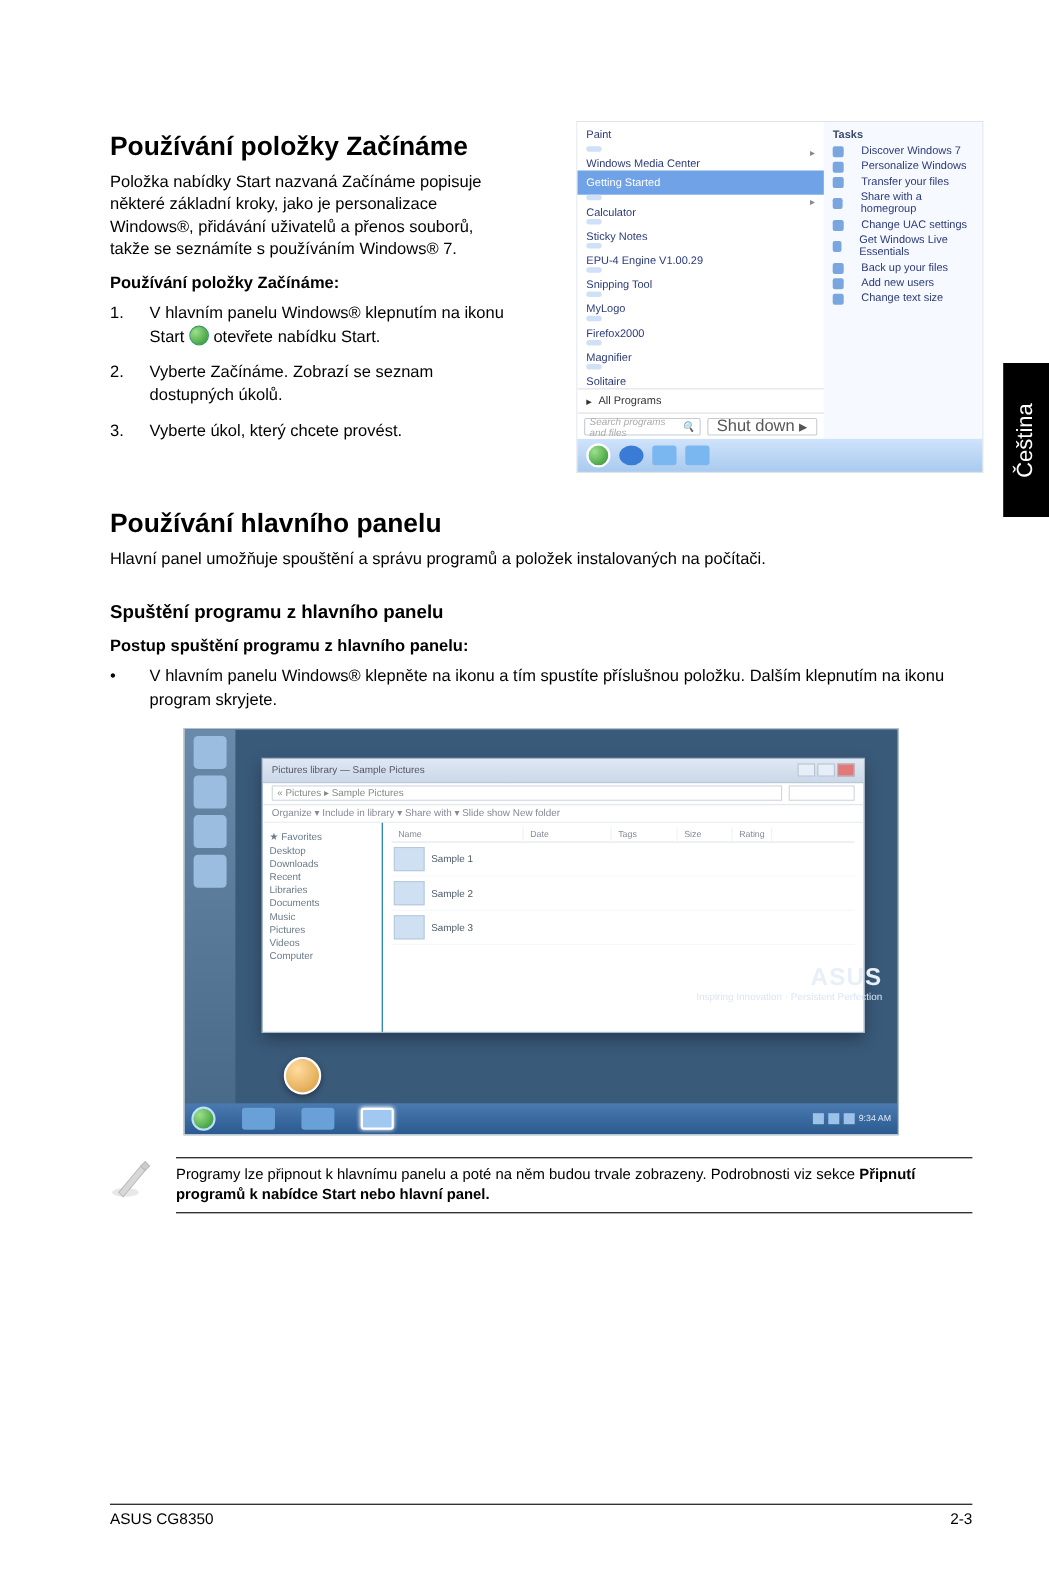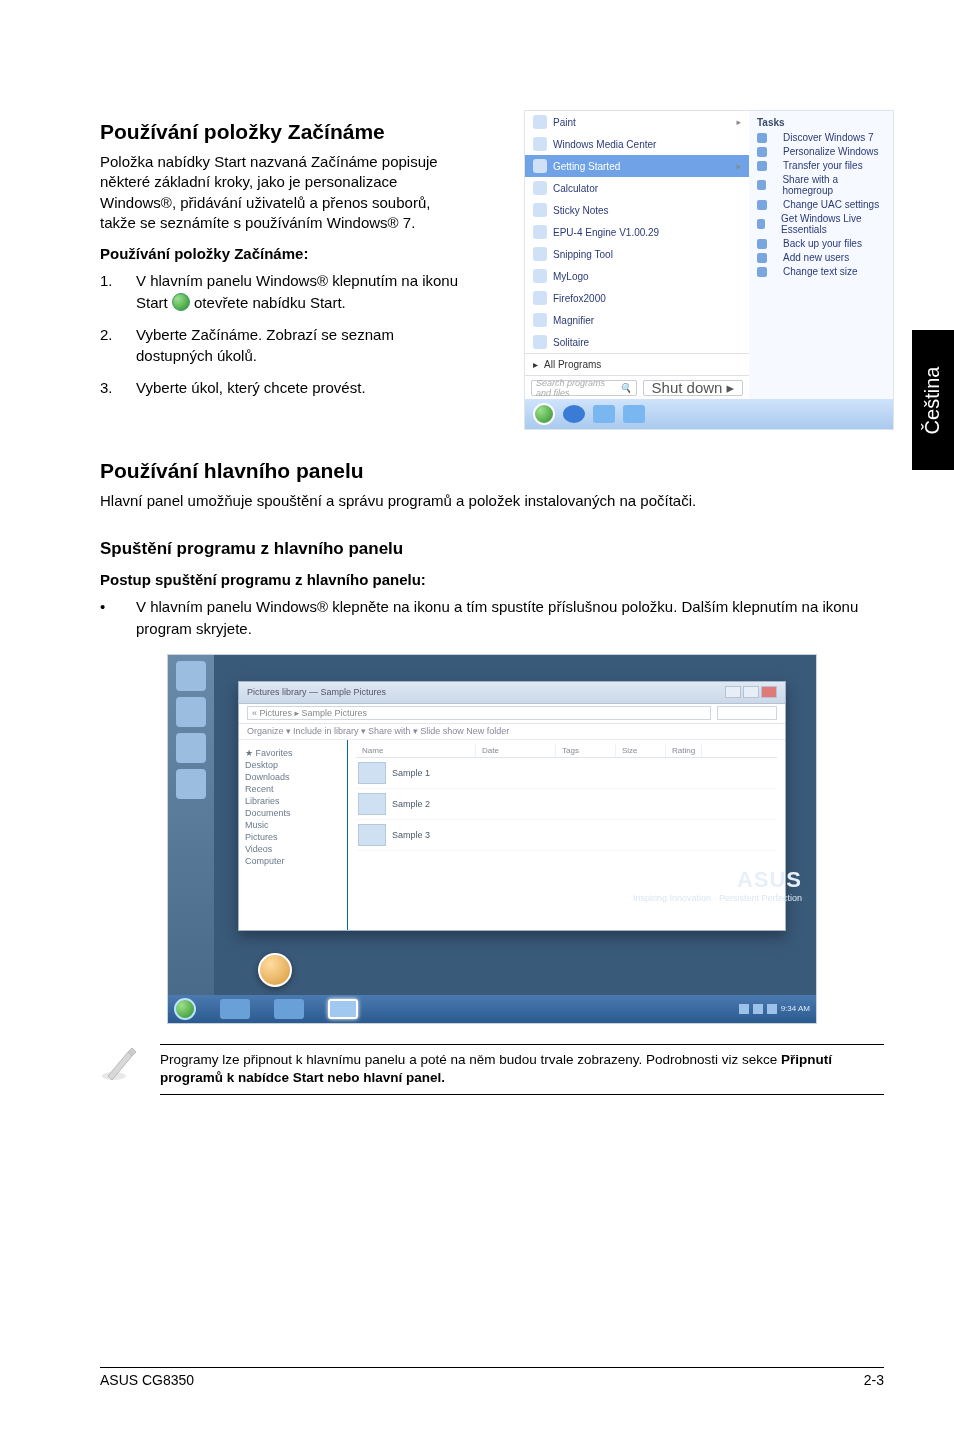--- a/index.html
+++ b/index.html
@@ -1,28 +1,28 @@
 <!DOCTYPE html>
 <html><head>
 <meta charset="utf-8">
 <style>
   * { margin:0; padding:0; box-sizing:border-box; }
   body { font-family: Arial, Helvetica, sans-serif; background:#fff; color:#000; width:954px; height:1438px; position:relative; }
   .page { padding:120px 70px 0 100px; position:relative; }
   .sidetab { position:absolute; right:0; top:330px; width:42px; height:140px; background:#000; color:#fff; display:flex; align-items:center; justify-content:center; }
   .sidetab span { transform:rotate(-90deg); font-size:20px; }
-  h2.section { font-size:21px; font-weight:bold; margin-bottom:8px; }
+  h2.section { font-size:24px; font-weight:bold; margin-bottom:8px; }
   .block { margin-bottom:28px; }
   p.body { font-size:15px; line-height:1.35; margin-bottom:8px; }
   .topwrap { position:relative; }
   .intro { width:370px; }
   .startimg { position:absolute; right:-10px; top:-10px; width:370px; height:320px; border:1px solid #dfe3ea; background:#fcfdff; font-size:10px; }
   .startimg .leftcol { position:absolute; left:0; top:0; bottom:30px; width:225px; background:#fff; border-right:1px solid #e6e9ee; }
   .startimg .rightcol { position:absolute; right:0; top:0; bottom:30px; width:144px; background:#f6f9ff; padding:6px 8px; }
-  .startimg .row { display:flex; align-items:center; height:22px; padding:0 8px; color:#2a3a78; gap:6px; }
+  .startimg .row { display:flex; height:22px; padding:0 8px; color:#2a3a78; gap:6px;flex-direction:column; }
   .startimg .row.sel { background:#6fa2e6; color:#fff; }
   .startimg .ic { width:14px; height:14px; border-radius:3px; background:#cfe0f7; display:inline-block; }
   .startimg .row .arrow { margin-left:auto; color:#888; font-size:9px; }
   .startimg .allprog { border-top:1px solid #e0e0e0; height:22px; display:flex; align-items:center; padding:0 8px; color:#333; gap:6px; }
   .startimg .search { border-top:1px solid #e0e0e0; height:24px; display:flex; align-items:center; padding:0 6px; gap:6px; }
   .startimg .search .sbox { flex:1; height:16px; border:1px solid #c6cbd4; border-radius:2px; font-size:9px; color:#aaa; padding:0 4px; font-style:italic; display:flex; align-items:center; }
   .startimg .search .shut { height:16px; padding:0 8px; border:1px solid #c6cbd4; border-radius:2px; font-size:15px; color:#555; display:flex; align-items:center; }
   .startimg .rightcol .thead { color:#3a4a6a; font-weight:bold; margin-bottom:4px; }
   .startimg .rightcol .tline { color:#2a3a78; margin:3px 0; display:flex; align-items:center; gap:16px; }
   .startimg .rightcol .tic { width:10px; height:10px; background:#7aa6e0; border-radius:2px; display:inline-block; }

